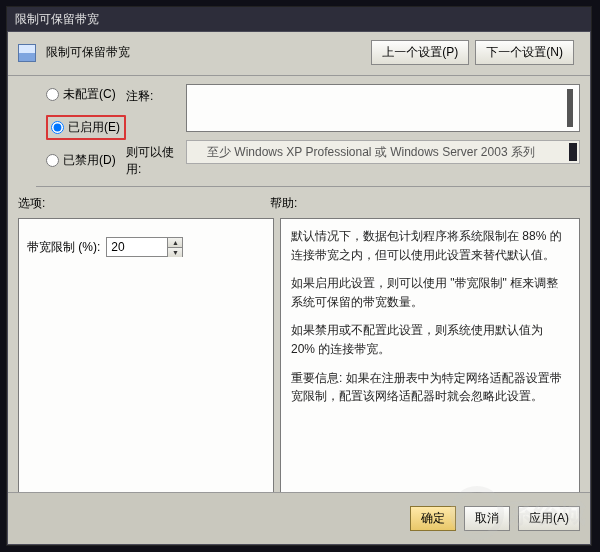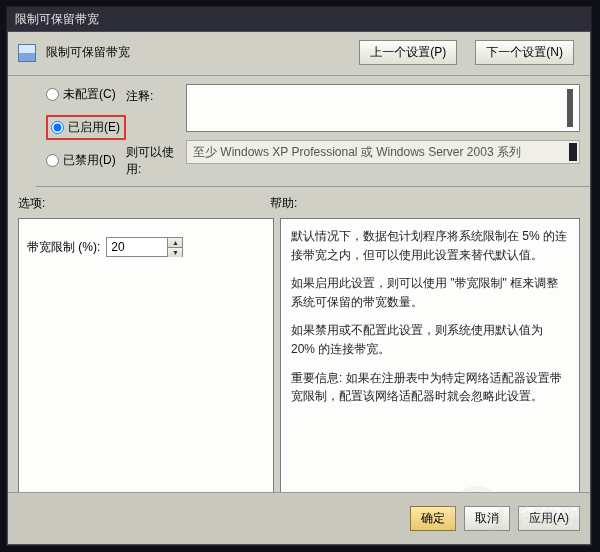--- a/index.html
+++ b/index.html
@@ -43,21 +43,21 @@
     gap: 10px;
   }
   .sheet-icon {
     width: 18px; height: 18px;
     background: linear-gradient(#d9e8ff 50%, #7fa5df 50%);
     border: 1px solid #5676a8;
     display: inline-block;
   }
   .top-title { flex: 0 0 auto; }
   .spacer { flex: 1 1 auto; }
-  .nav-btns { display: flex; gap: 18px; margin-right: 6px; }
+  .nav-btns { display: flex; gap: 6px; margin-right: 6px; }
   button.win-btn {
     font-family: inherit;
     font-size: 12px;
     padding: 3px 10px;
     background: linear-gradient(#fdfdfc, #e1e0d6);
     border: 1px solid #888;
     cursor: pointer;
   }
 
   .mid-area {
@@ -107,21 +107,21 @@
     right: 6px; top: 4px; bottom: 4px;
     width: 6px; background: #555;
   }
   .platform-box {
     flex: 1;
     height: 24px;
     background: #efeee7;
     border: 1px solid #aaa;
     display: flex;
     align-items: center;
-    padding: 0 6px;
+    padding: 0 20px;
     color: #555;
     position: relative;
   }
   .platform-box .endcap {
     position: absolute;
     right: 2px; top: 2px; bottom: 2px;
     width: 8px; background: #1e1e28;
   }
 
   .labels-row {
@@ -293,21 +293,21 @@
             <input type="text" value="20" style="">
             <div class="spinner-arrows">
               <div>▲</div>
               <div>▼</div>
             </div>
           </div>
         </div>
       </div>
 
       <div class="panel help-panel">
-        <p>默认情况下，数据包计划程序将系统限制在 5% 的连接带宽之内，但可以使用此设置来替代默认值。</p>
+        <p>默认情况下，数据包计划程序将系统限制在 88% 的连接带宽之内，但可以使用此设置来替代默认值。</p>
         <p>如果启用此设置，则可以使用 "带宽限制" 框来调整系统可保留的带宽数量。</p>
         <p>如果禁用或不配置此设置，则系统使用默认值为 20% 的连接带宽。</p>
         <p>重要信息: 如果在注册表中为特定网络适配器设置带宽限制，配置该网络适配器时就会忽略此设置。</p>
       </div>
     </div>
 
     <div class="bottom-bar">
       <button class="win-btn primary">
         <span>确定</span>
       </button>

